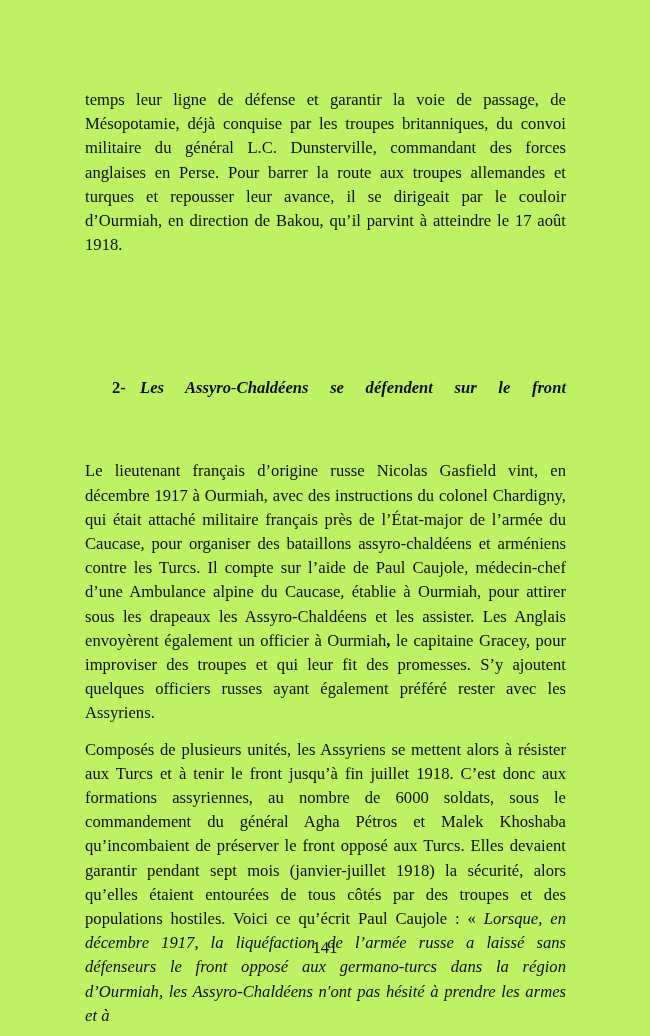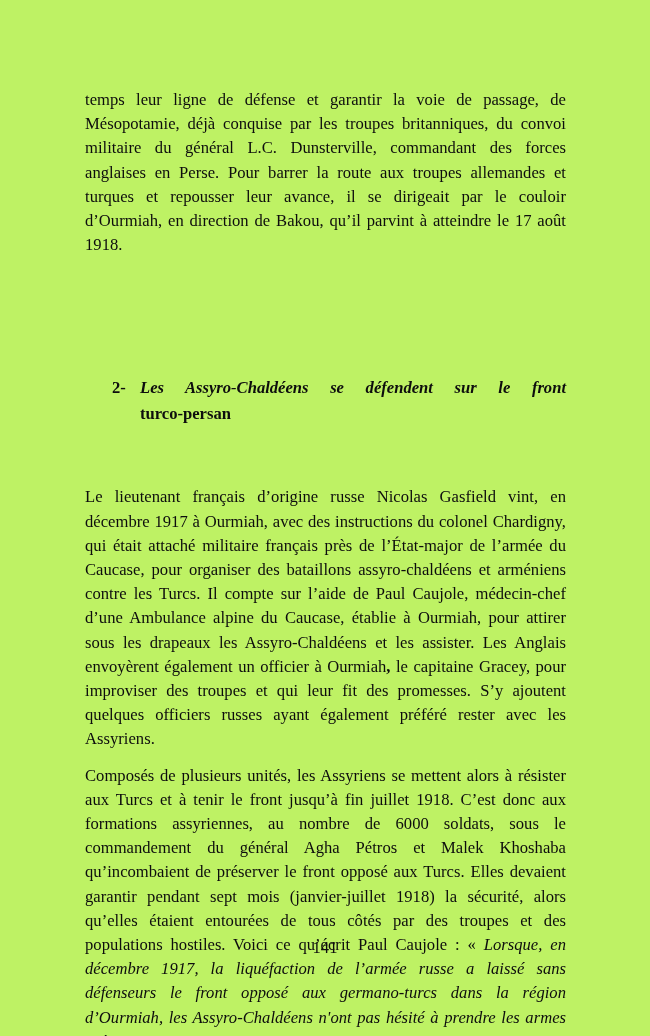--- a/index.html
+++ b/index.html
@@ -98,21 +98,20 @@
 
     <p class="body-text">temps leur ligne de défense et  garantir  la voie de passage, de Mésopotamie, déjà conquise par les troupes britanniques, du convoi militaire du général L.C. Dunsterville, commandant des forces anglaises en Perse. Pour barrer la route aux troupes allemandes et turques et repousser leur avance, il se dirigeait par le couloir d’Ourmiah, en direction de Bakou,  qu’il  parvint à atteindre le 17 août 1918.</p>
 
     <div class="spacer-after-first"></div>
 
     <div class="heading-block">
       <div class="heading-row">
         <span class="heading-number">2-</span>
         <span class="heading-text">
           <span class="line-one">Les Assyro-Chaldéens  se défendent  sur le front</span>
-          <span class="line-two">turco-persan</span>
         </span>
       </div>
     </div>
 
     <p class="body-text"><span>Le lieutenant français d’origine russe Nicolas Gasfield vint, en décembre 1917 à Ourmiah, avec des instructions du colonel Chardigny, qui était attaché militaire français près de l’État-major  de l’armée du Caucase, pour organiser des bataillons assyro-chaldéens et arméniens contre les Turcs. Il compte sur l’aide de Paul Caujole, médecin-chef d’une Ambulance alpine du Caucase, établie à Ourmiah, pour attirer sous les drapeaux les Assyro-Chaldéens et les assister. Les Anglais envoyèrent également un officier à Ourmiah</span><b class="bold-comma">,</b><span> le capitaine Gracey, pour improviser des troupes et qui leur fit des promesses. S’y ajoutent quelques officiers russes ayant également préféré rester avec les Assyriens.</span></p>
 
     <p class="body-text tight"><span>Composés de plusieurs unités, les Assyriens se mettent  alors à résister aux Turcs et à tenir le front jusqu’à fin juillet 1918. C’est donc aux formations assyriennes, au nombre de 6000 soldats, sous le commandement du général Agha Pétros et Malek Khoshaba qu’incombaient de préserver le front opposé aux Turcs. Elles devaient garantir pendant sept mois (janvier-juillet 1918) la sécurité, alors qu’elles étaient entourées de tous côtés par des troupes et des populations hostiles. Voici ce qu’écrit Paul Caujole : « </span><em class="quote">Lorsque, en décembre 1917, la liquéfaction de l’armée russe a laissé sans défenseurs le front opposé aux germano-turcs dans la région d’Ourmiah, les Assyro-Chaldéens n'ont pas hésité à prendre les armes et à</em></p>
 
   </div>
 

